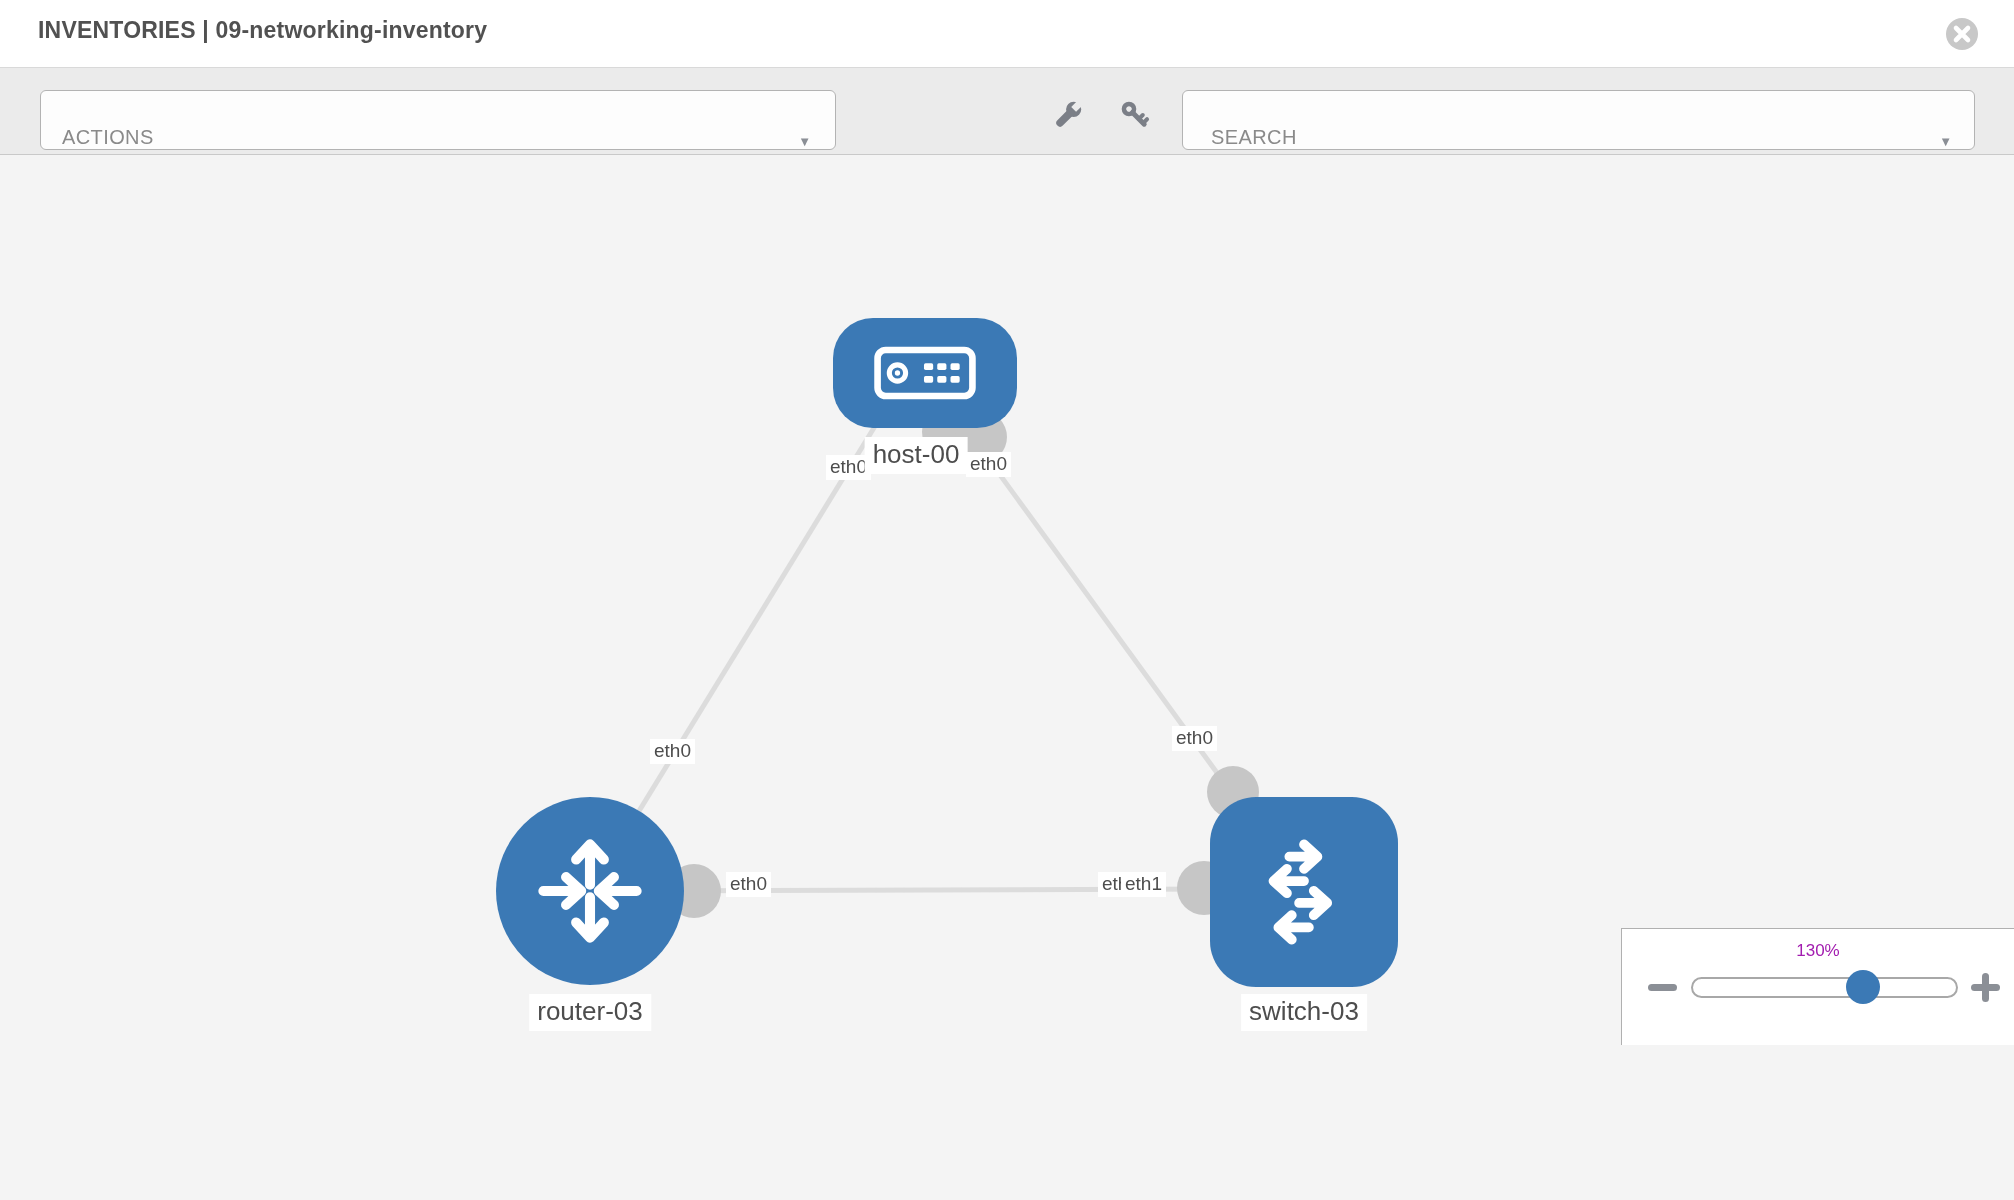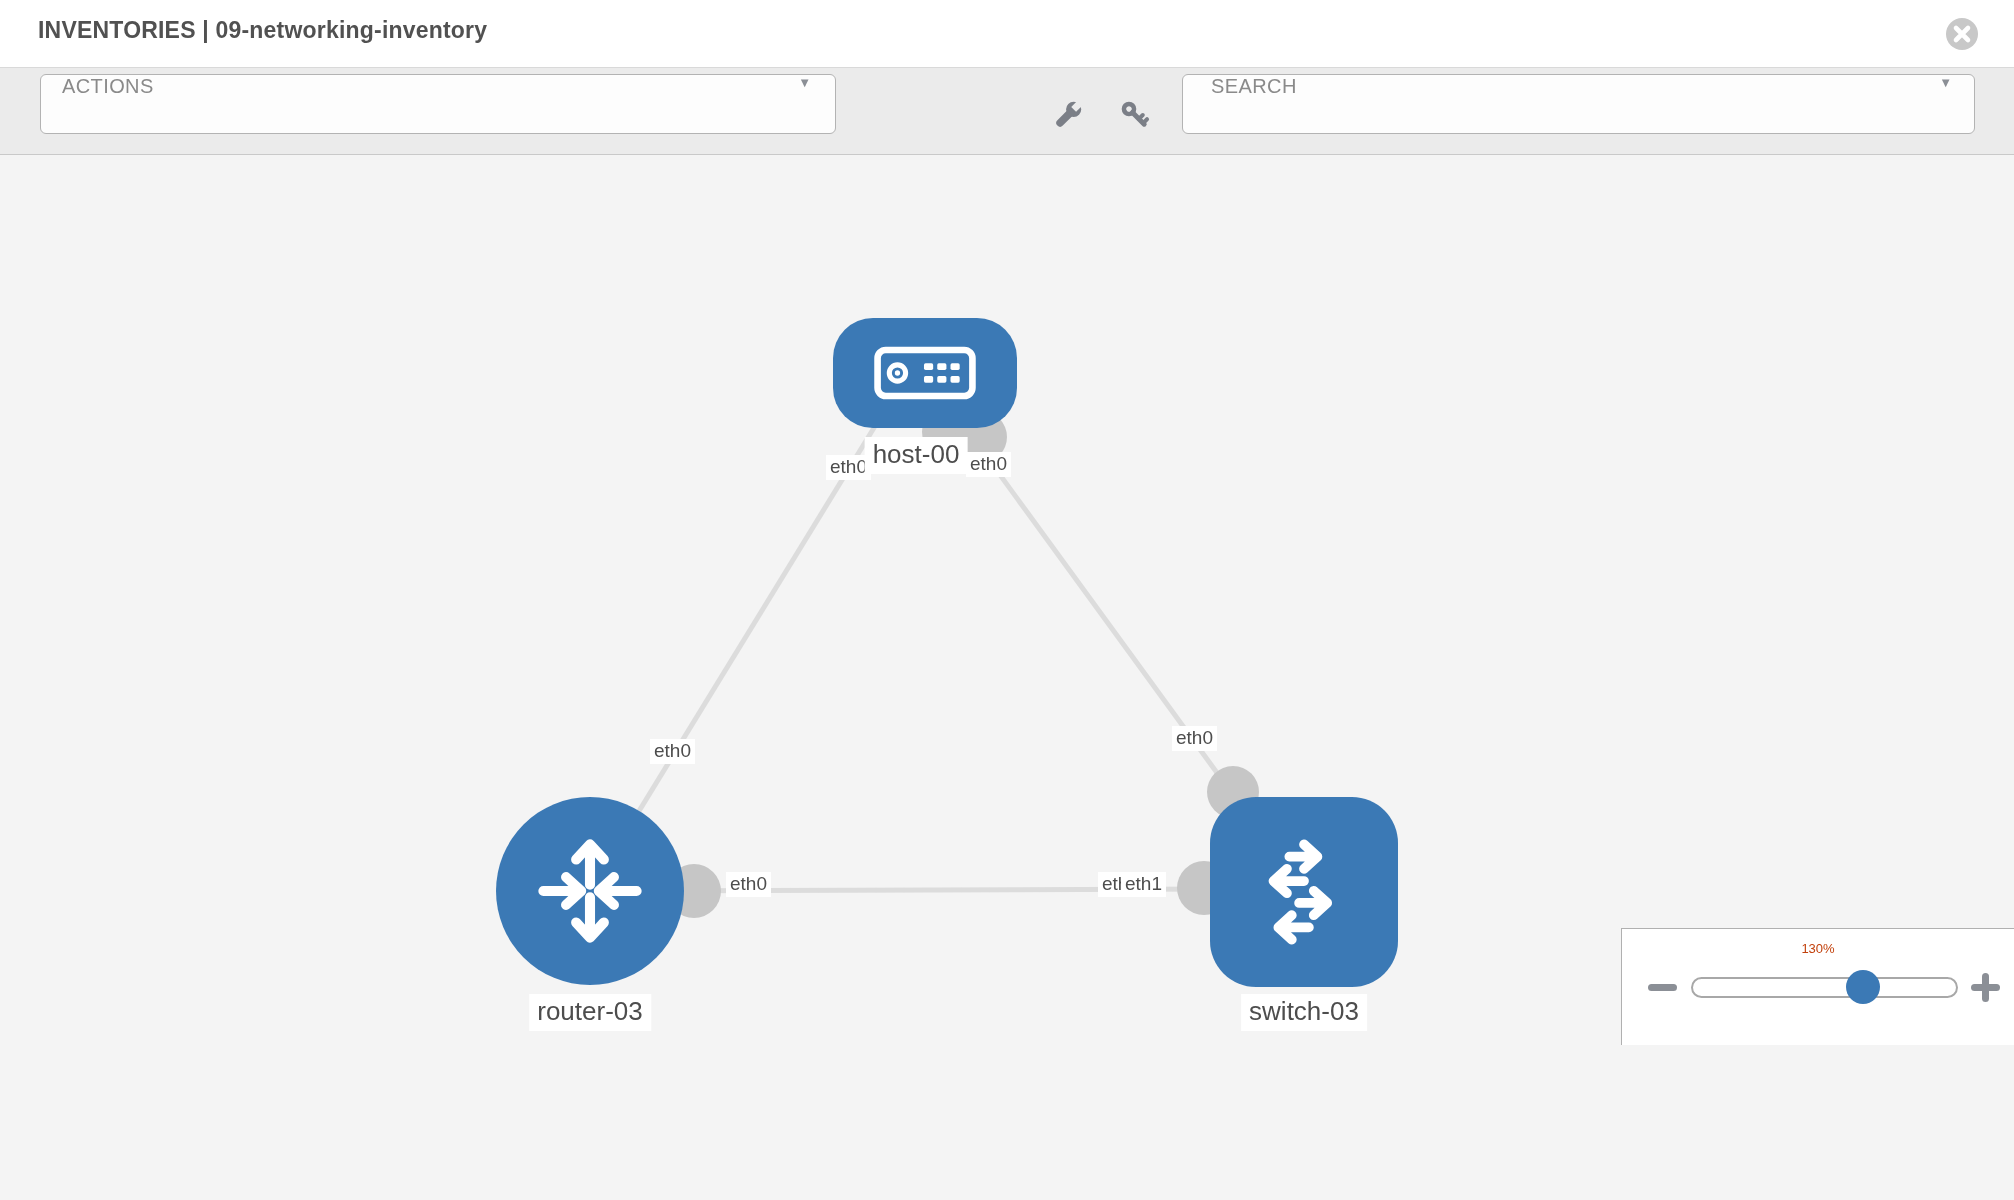--- a/index.html
+++ b/index.html
@@ -11,22 +11,22 @@
   .header { position:absolute; left:0; top:0; width:2014px; height:68px;
     background:#ffffff; border-bottom:1px solid #d9d9d9; }
   .header-title { position:absolute; left:38px; top:17px; font-size:23px;
     font-weight:bold; color:#515151; letter-spacing:.2px; }
   .close-btn { position:absolute; left:1945px; top:17px; width:34px; height:34px;
     cursor:pointer; }
 
   
   .toolbar { position:absolute; left:0; top:68px; width:2014px; height:87px;
     background:#ebebeb; border-bottom:1px solid #c9c9c9; }
-  .select { position:absolute; top:6px; height:60px; background:#fdfdfd;
-    border:1px solid #b3b3b3; border-radius:6px; display:flex; align-items:flex-start;
+  .select { position:absolute; top:22px; height:60px; background:#fdfdfd;
+    border:1px solid #b3b3b3; border-radius:6px; display:flex; align-items:flex-end;
     justify-content:space-between; cursor:pointer; }
   .select-actions { left:40px; width:796px; padding:0 24px 0 21px; }
   .select-search { left:1182px; width:793px; padding:0 22px 0 28px; }
   .select-label { font-size:20px; color:#8a8a8a; letter-spacing:.4px; }
   .select-caret { font-size:13px; color:#8b8f96; }
   .tool-icon-btn { position:absolute; top:98px; width:34px; height:34px; cursor:pointer; }
   .tool-icon-wrench { left:1051px; }
   .tool-icon-key { left:1118px; }
   .toolbar .tool-icon-btn { top:30px; }
 
@@ -53,21 +53,21 @@
   .if-hr-r { left:650px; top:584px; }
   .if-hs-s { left:1172px; top:571px; }
   .if-rs-r { left:726px; top:717px; }
   .if-rs-s-back { left:1098px; top:717px; z-index:4; }
   .if-rs-s { left:1121px; top:717px; z-index:5; }
 
   
   .zoom-panel { position:absolute; left:1621px; top:928px; width:393px; height:117px;
     background:#ffffff; border:1px solid #b0b0b0; border-right:none; border-bottom:none; }
   .zoom-level { position:absolute; left:0; top:12px; width:100%; text-align:center;
-    font-size:13px; color:#c2410c; }
+    font-size:17px; color:#a21caf; }
   .zoom-minus { position:absolute; left:1648px; top:984px; width:29px; height:7px;
     border-radius:3.5px; background:#8b8f96; cursor:pointer; }
   .zoom-plus { position:absolute; left:1971px; top:973px; width:29px; height:29px; cursor:pointer; }
   .zoom-plus::before { content:""; position:absolute; left:0; top:11px; width:29px;
     height:7px; border-radius:3.5px; background:#8b8f96; }
   .zoom-plus::after { content:""; position:absolute; left:11px; top:0; width:7px;
     height:29px; border-radius:3.5px; background:#8b8f96; }
   .zoom-track { position:absolute; left:1691px; top:977px; width:267px; height:21px;
     background:#ffffff; border:2px solid #a8a8a8; border-radius:11px; cursor:pointer; }
   .zoom-knob { position:absolute; left:1846px; top:970px; width:34px; height:34px;

